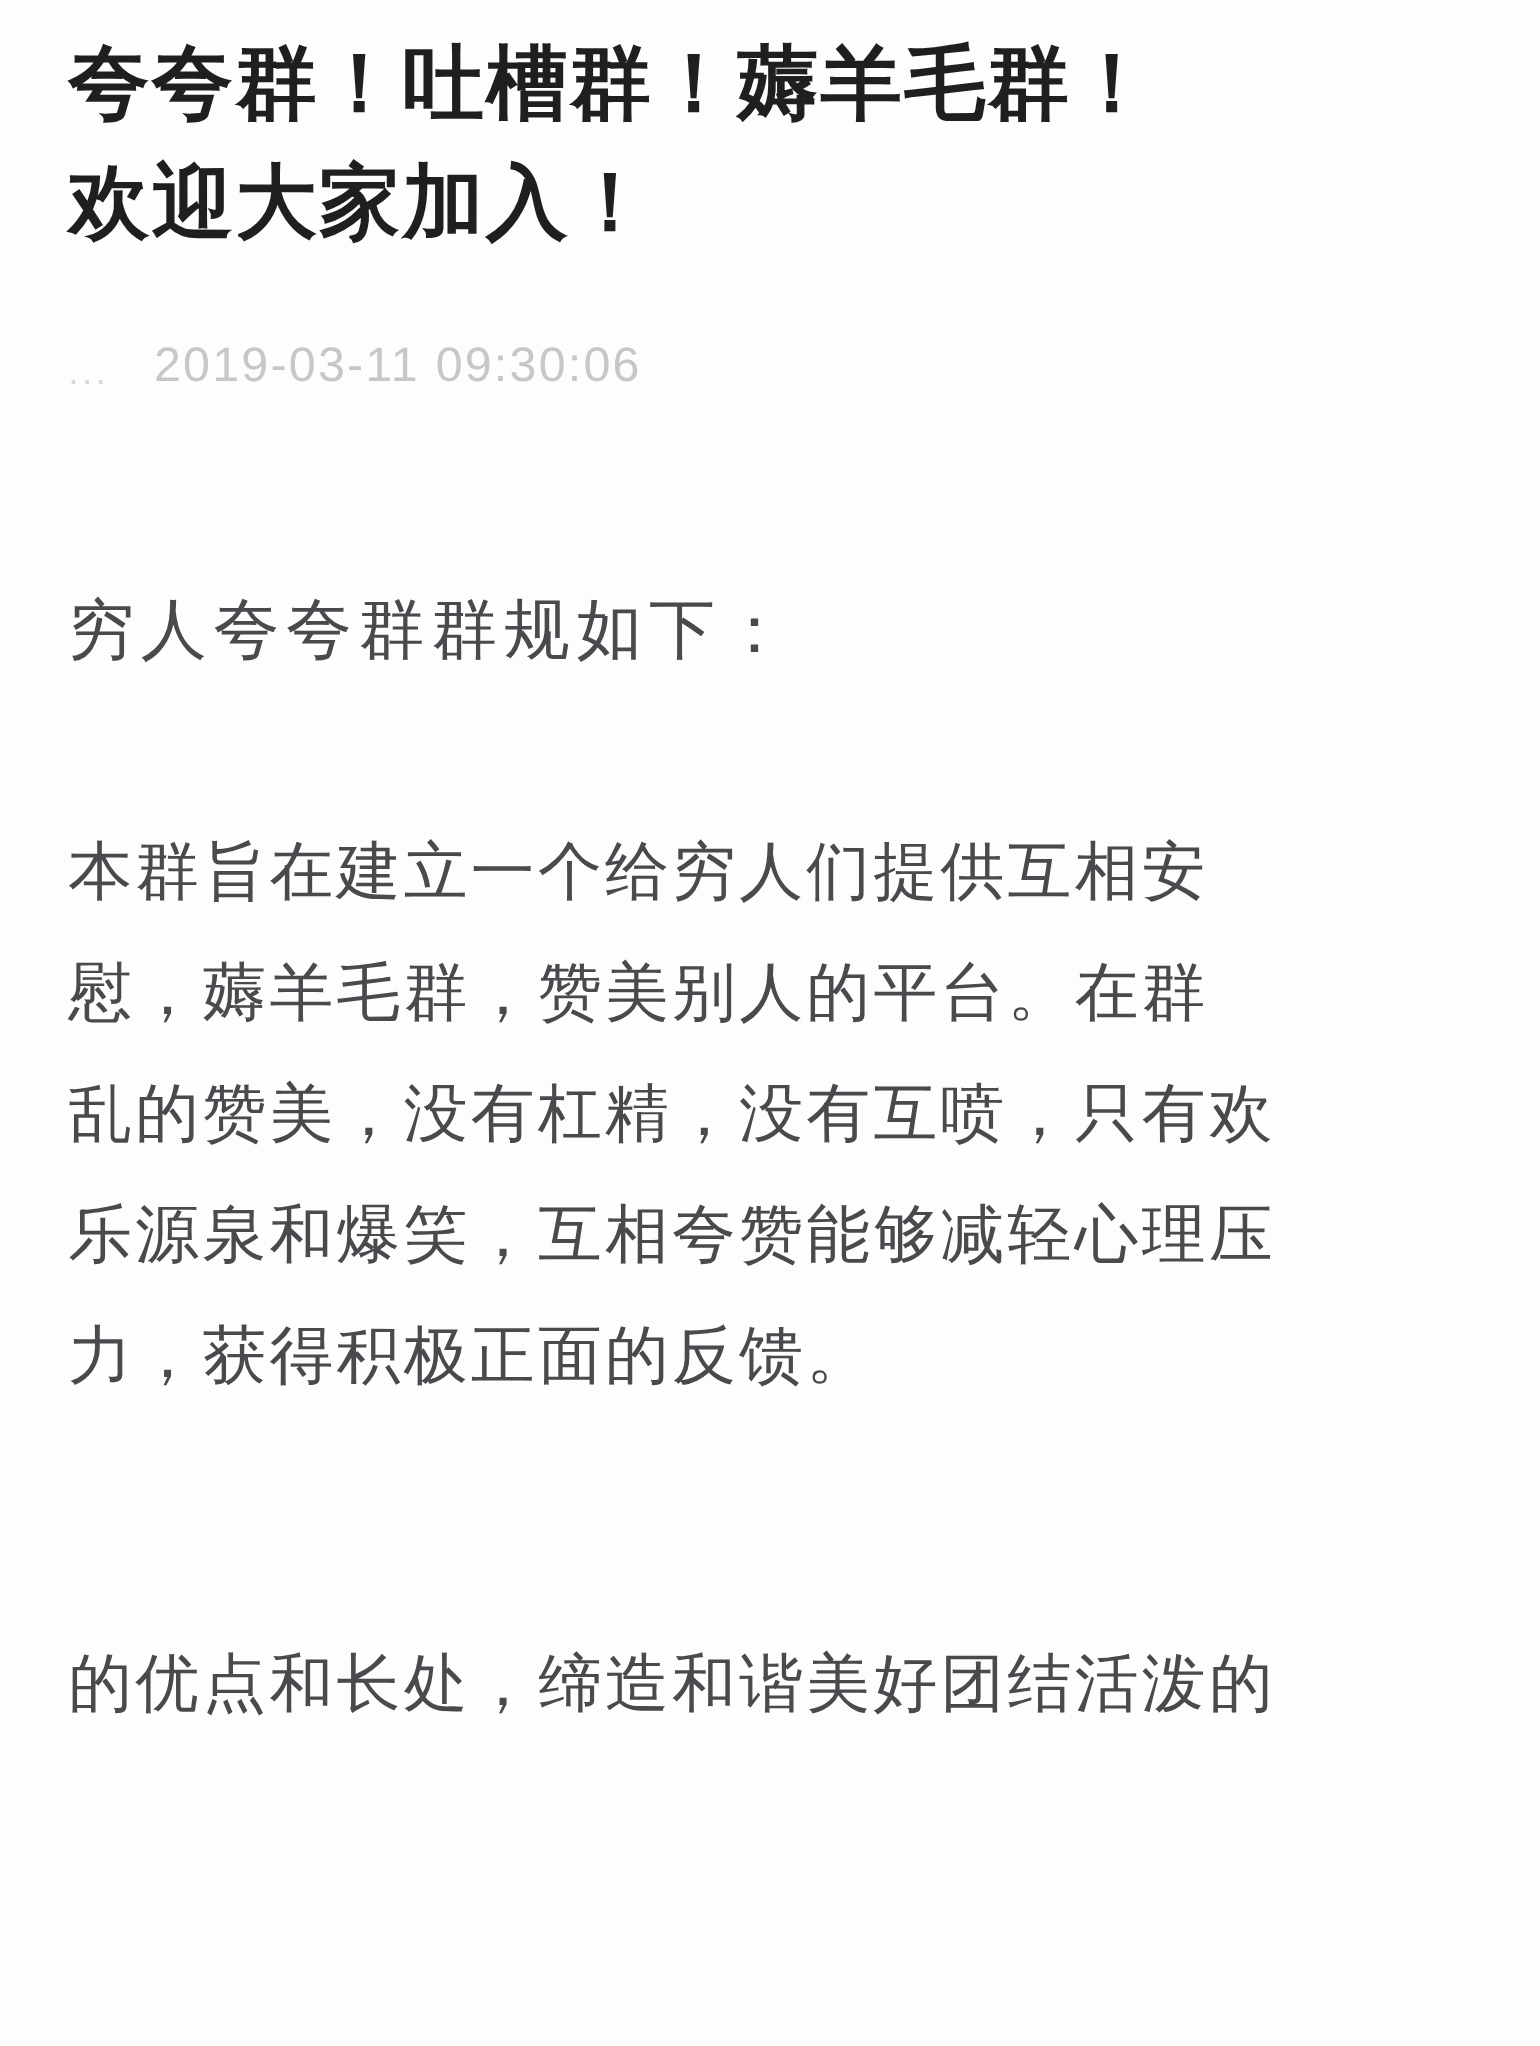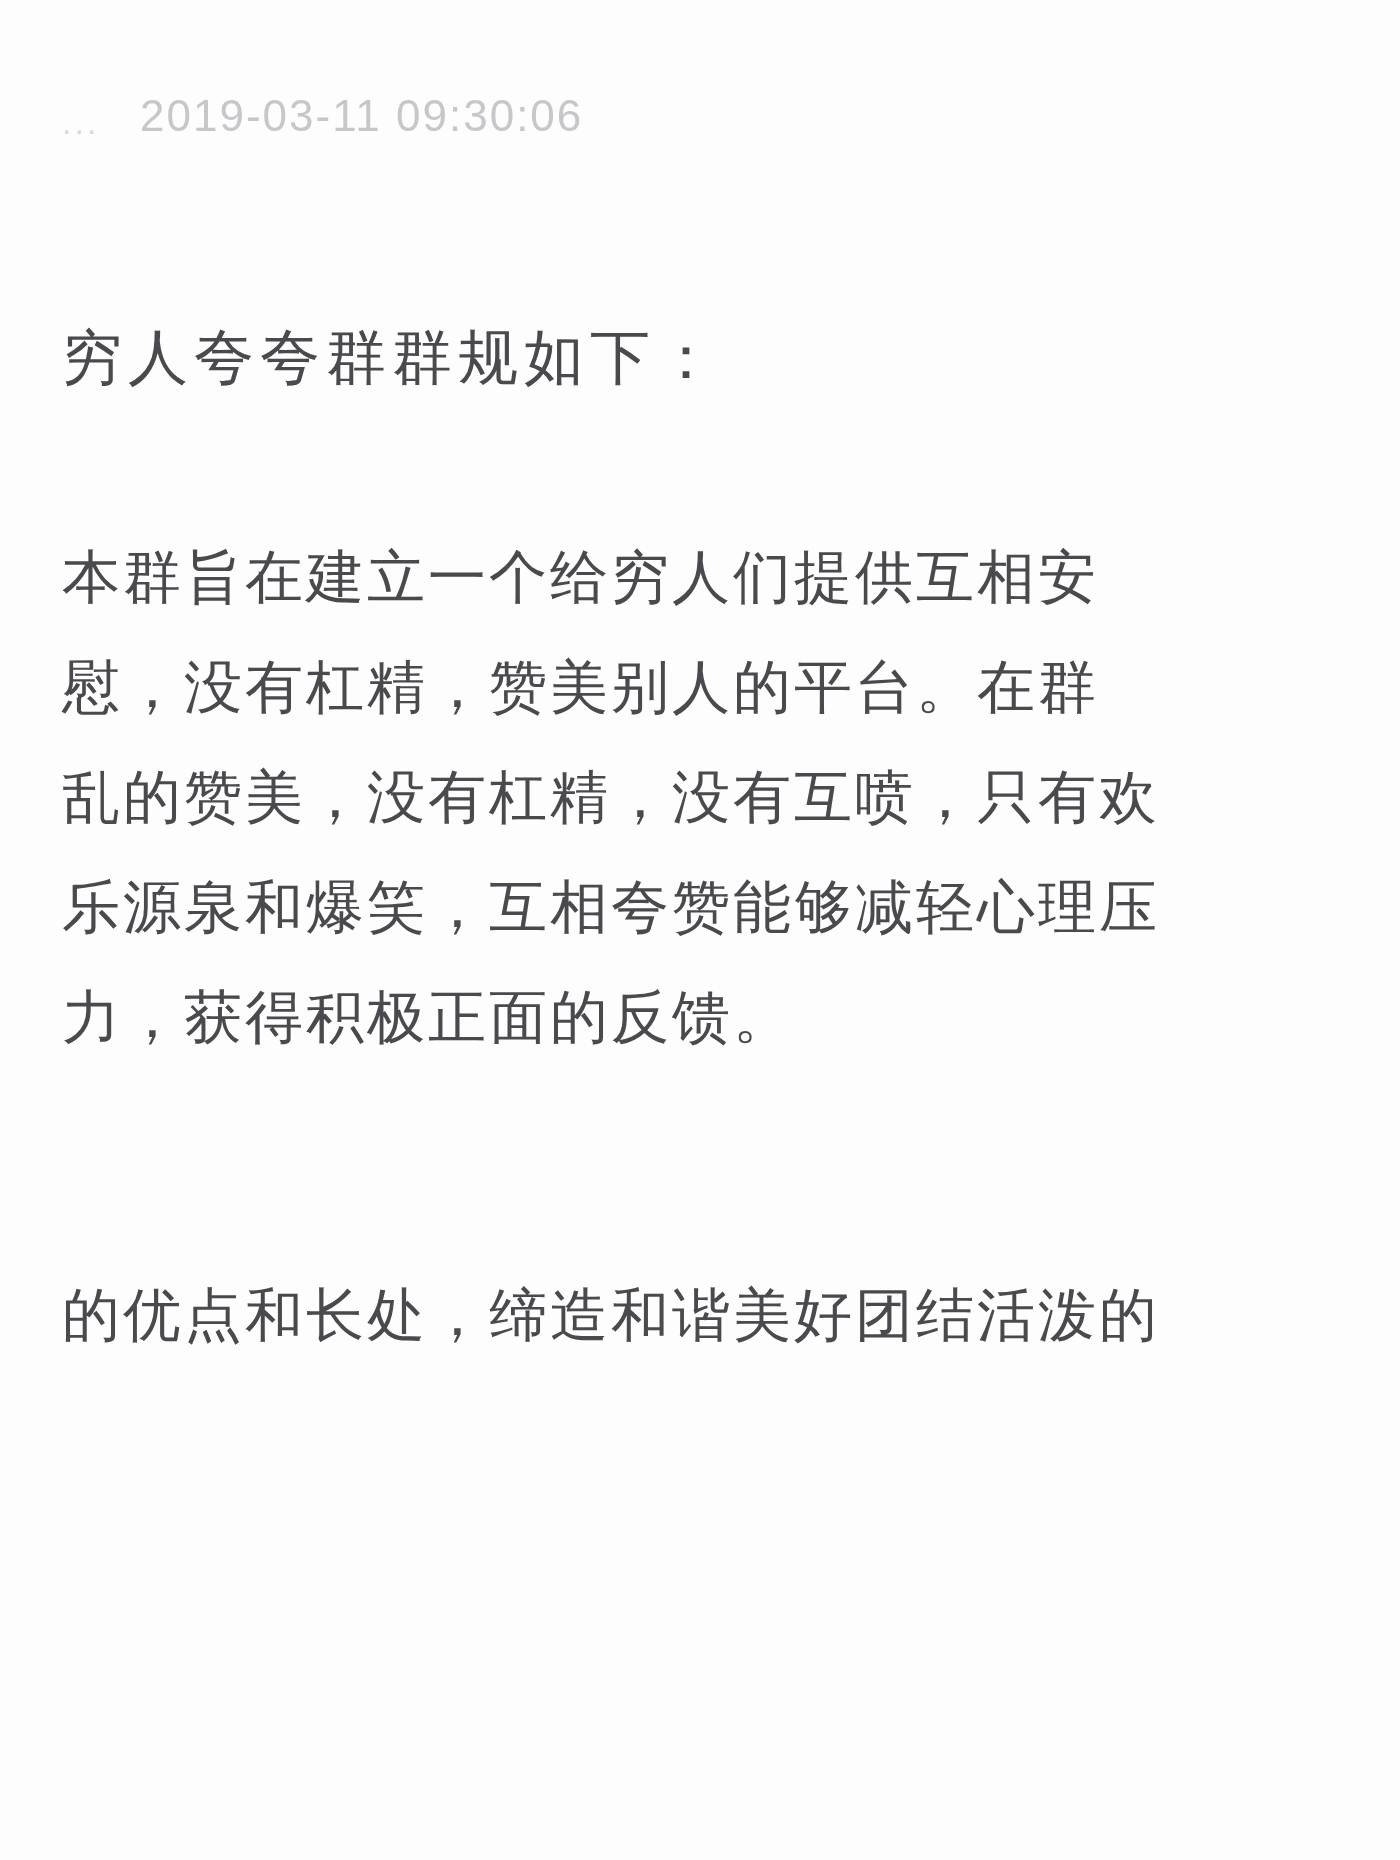--- a/index.html
+++ b/index.html
@@ -77,31 +77,35 @@
     font-size:58px;
     color:var(--body-color);
     letter-spacing:3px;
   }
 </style>
 </head>
 <body>
 
 <div class="page">
 
+  <h1 class="title">
+    <span class="line">夸夸群！吐槽群！薅羊毛群！</span>
+    <span class="line">欢迎大家加入！</span>
+  </h1>
 
   <div class="meta-row">
     <span class="meta-mark">...</span>
     <span class="timestamp">2019-03-11 09:30:06</span>
   </div>
 
   <div class="rules-heading">穷人夸夸群群规如下：</div>
 
   <div class="intro">
     <span class="line">本群旨在建立一个给穷人们提供互相安</span>
-    <span class="line">慰，没有杠精，赞美别人的平台。在群</span>
+    <span class="line">慰，薅羊毛群，赞美别人的平台。在群</span>
     <span class="line">乱的赞美，没有杠精，没有互喷，只有欢</span>
     <span class="line">乐源泉和爆笑，互相夸赞能够减轻心理压</span>
     <span class="line">力，获得积极正面的反馈。</span>
   </div>
 
   <div class="rule">
     <span class="line">的优点和长处，缔造和谐美好团结活泼的</span>
   </div>
 
 </div>

